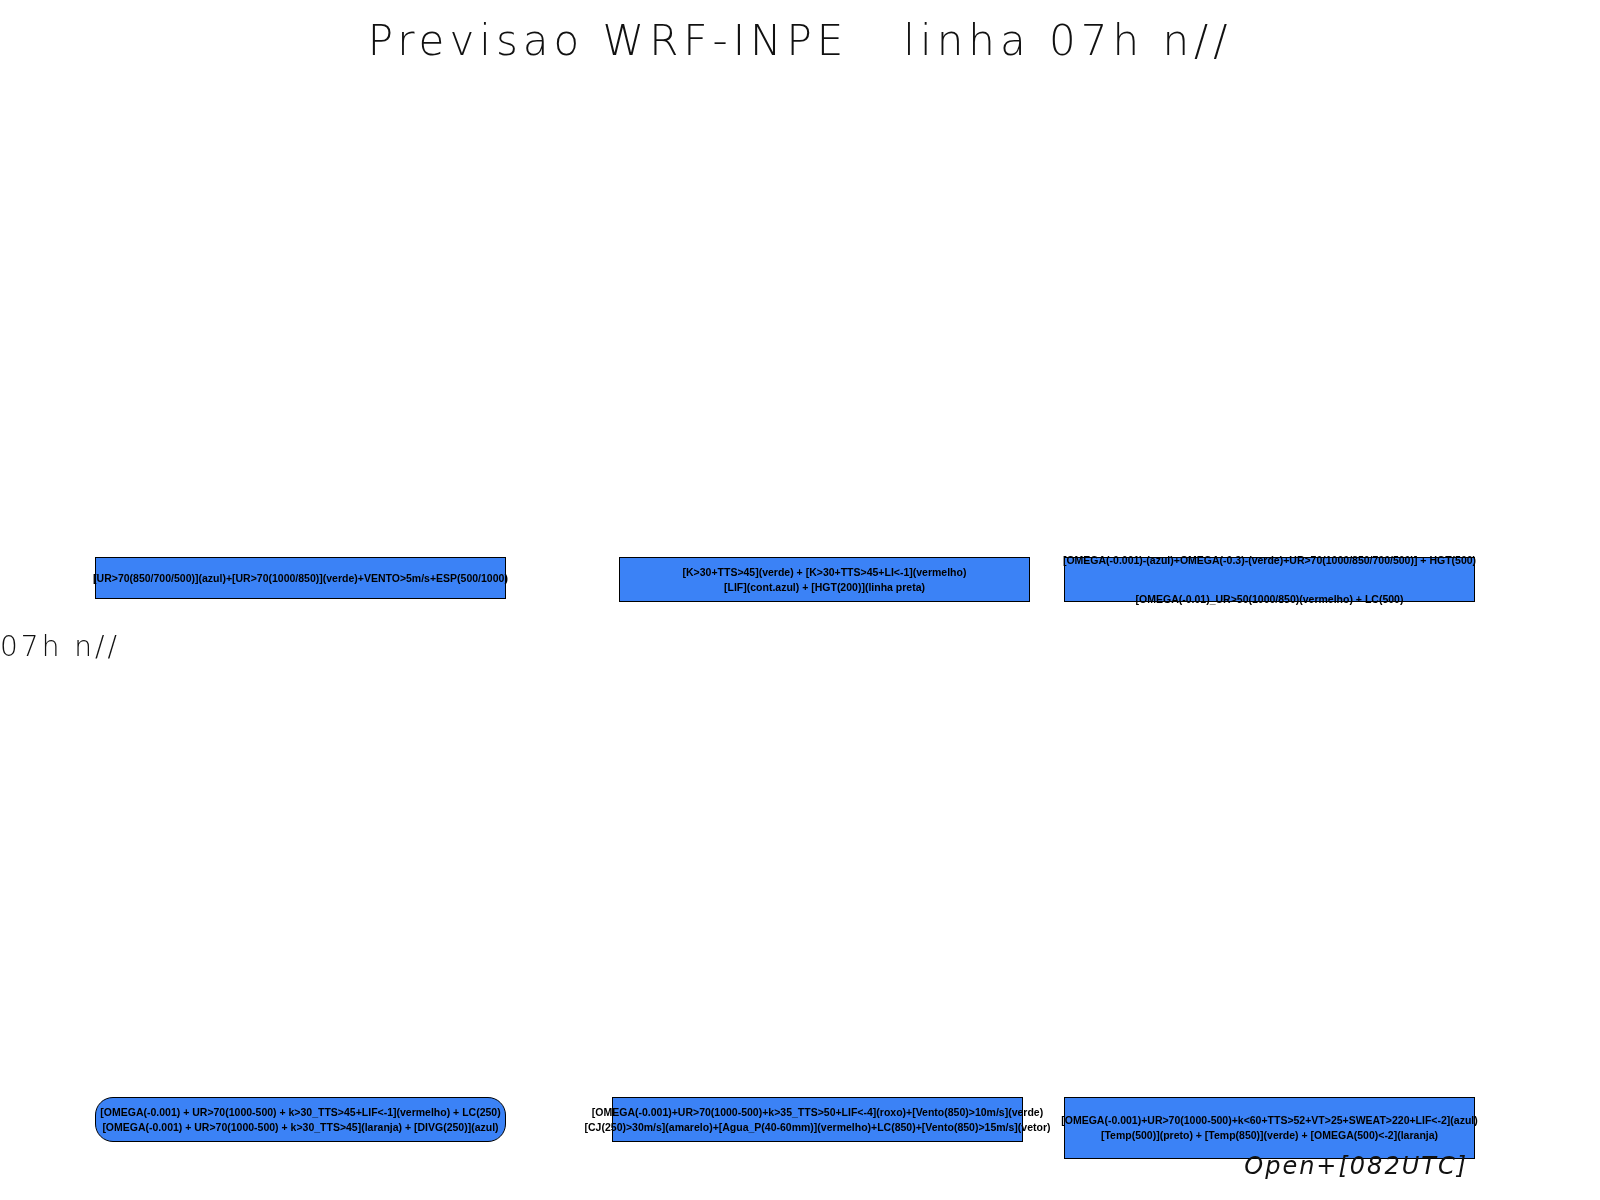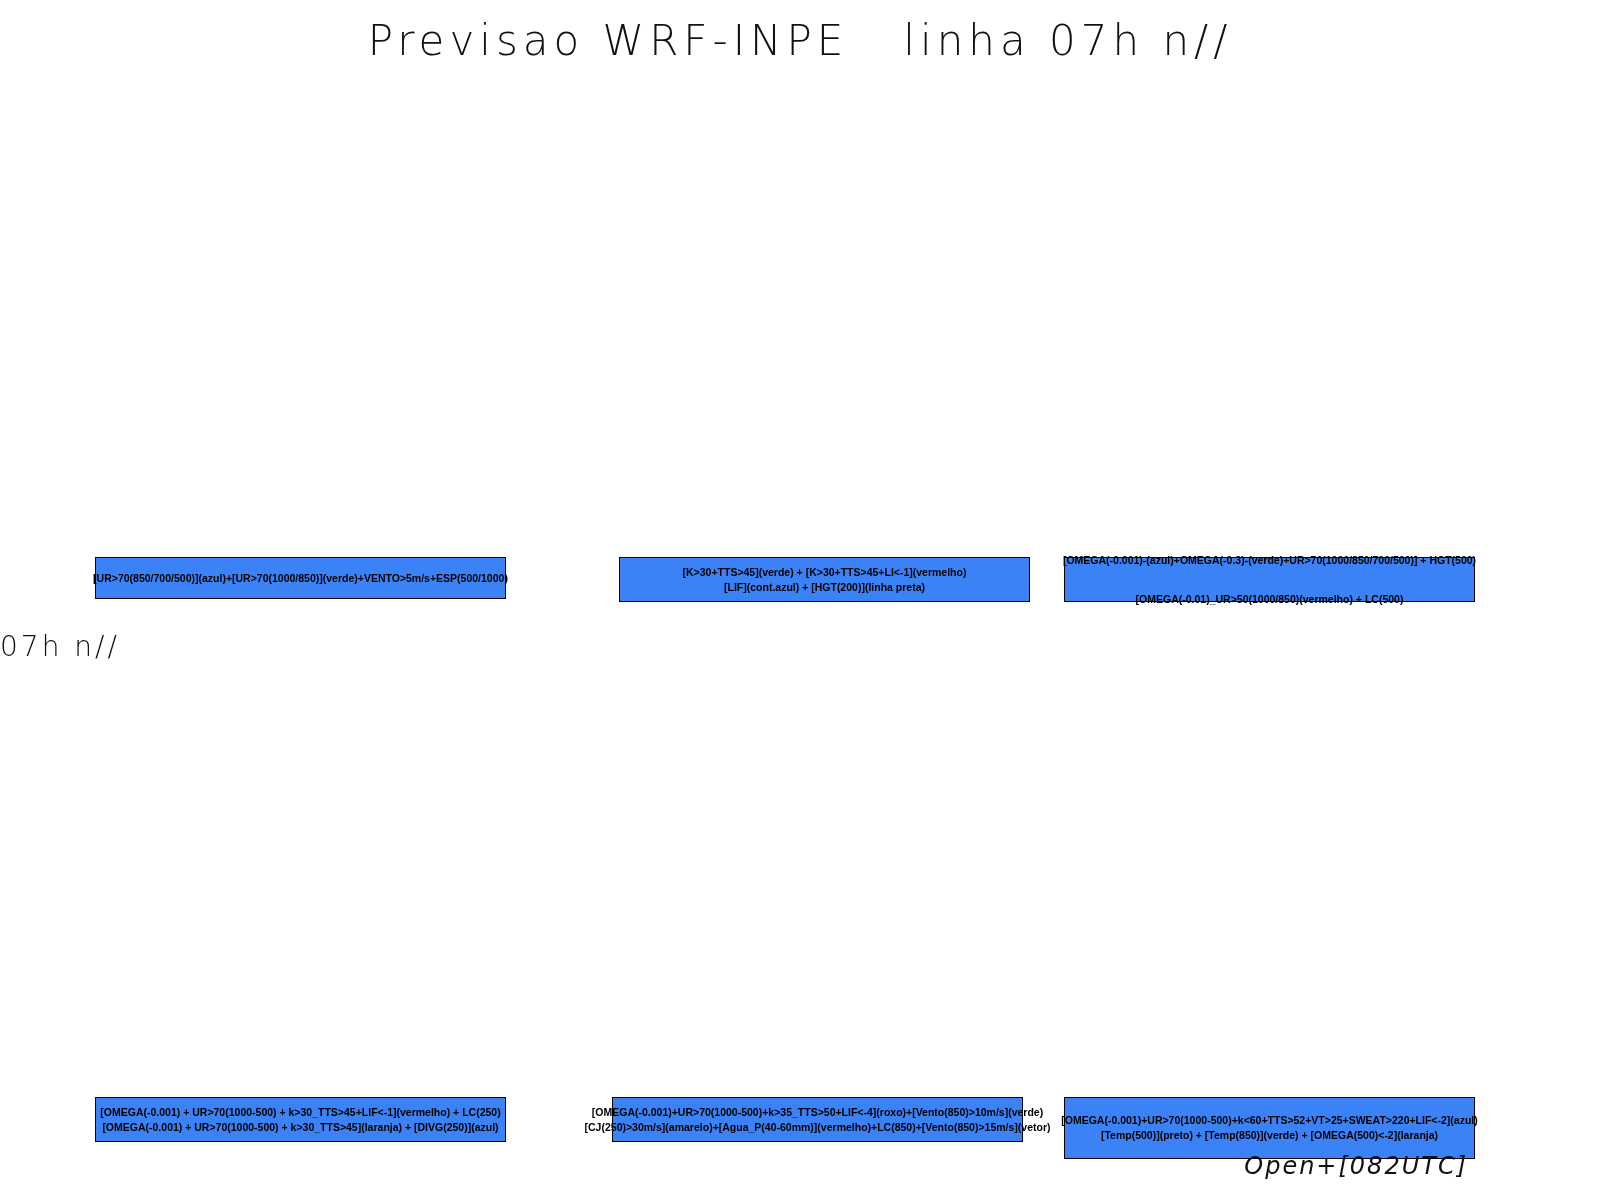--- a/index.html
+++ b/index.html
@@ -77,21 +77,21 @@
     color: #000000;
     white-space: nowrap;
     text-align: center;
     letter-spacing: 0px;
   }
   
   #legend-0 { left: 95px;  top: 557px;  width: 411px; height: 42px; }
   #legend-1 { left: 580px; top: 557px;  width: 411px; height: 45px; margin-left: 39px; }
   #legend-2 { left: 1064px;top: 557px;  width: 411px; height: 45px; gap: 24px; }
   
-  #legend-3 { left: 95px;  top: 1097px; width: 411px; height: 45px; }
+  #legend-3 { left: 95px;  top: 1097px; width: 411px; height: 45px; border-radius: 18px; }
   #legend-4 { left: 612px; top: 1097px; width: 411px; height: 45px; }
   #legend-5 { left: 1064px;top: 1097px; width: 411px; height: 62px; }
 
   
   .map-panel {
     position: absolute;
     background: #ffffff;
     border: none;
   }
   #map-0 { left: 95px;  top: 110px; width: 411px; height: 440px; }

